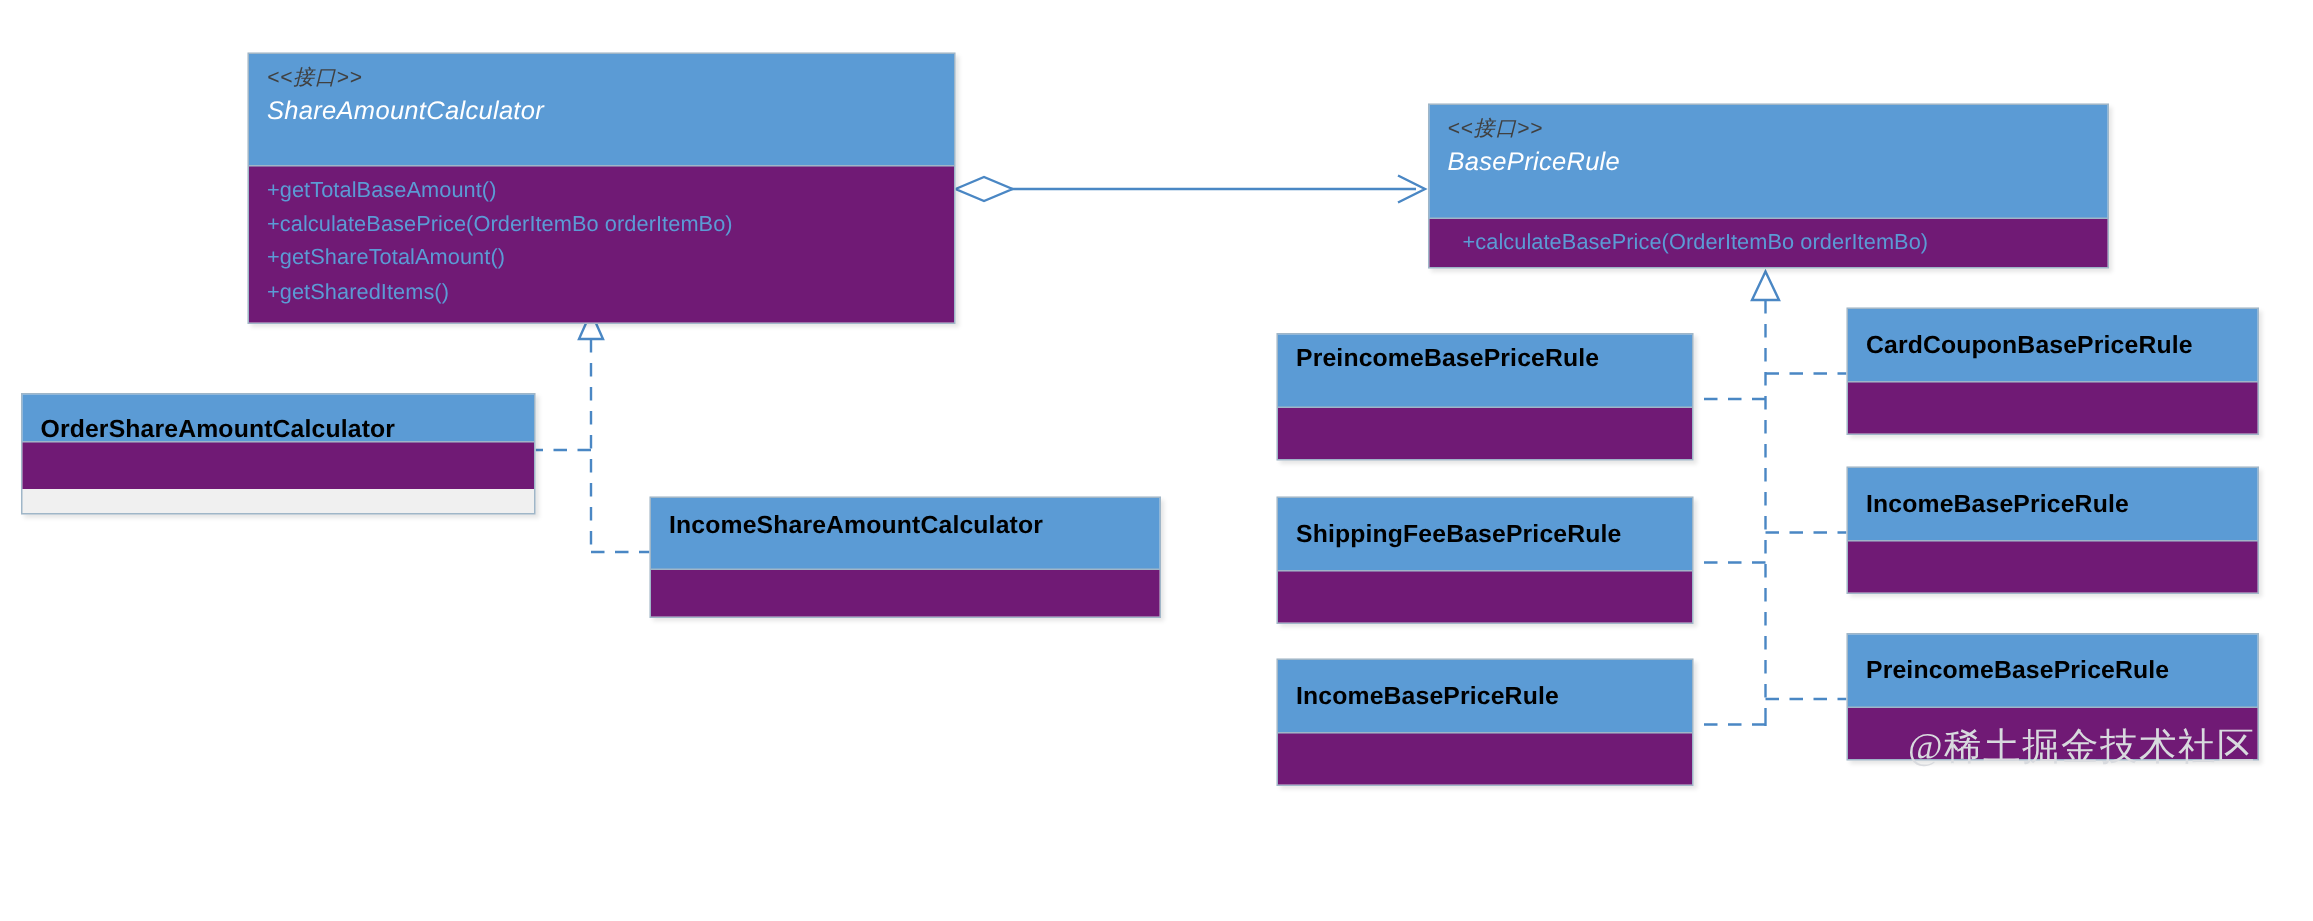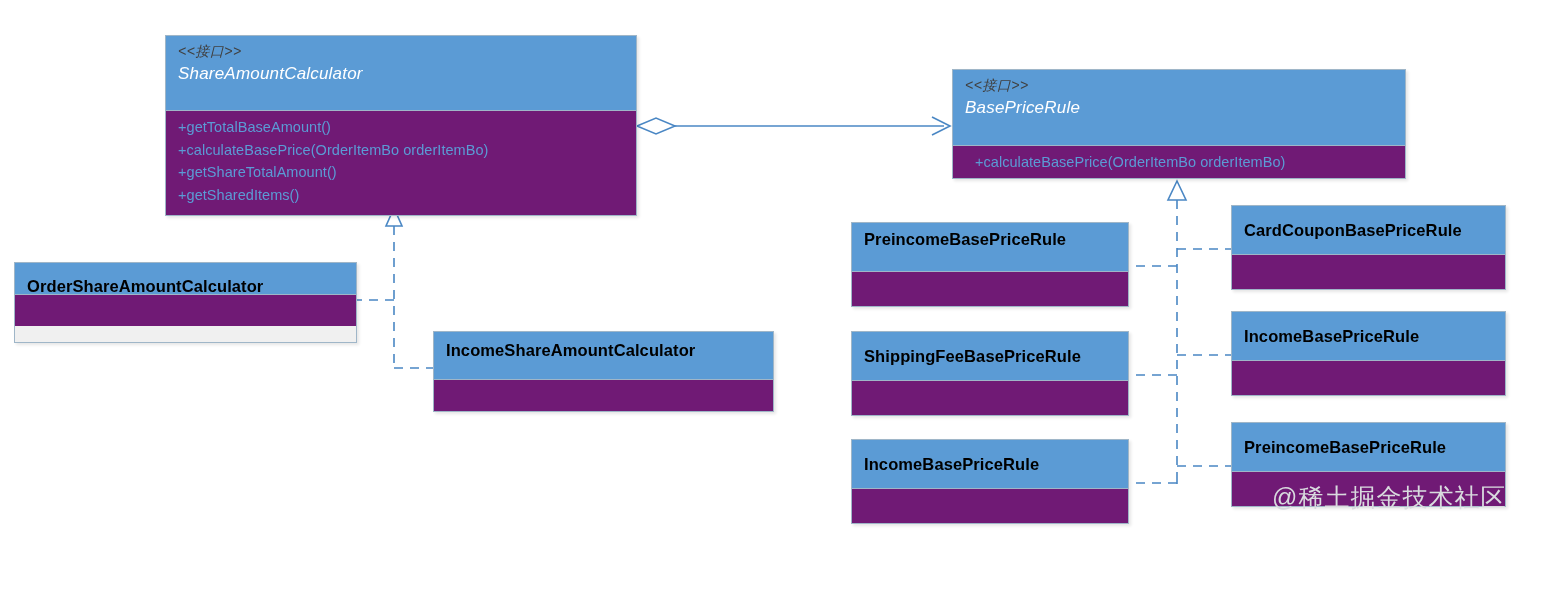--- a/index.html
+++ b/index.html
@@ -85,21 +85,21 @@
     height: 614px;
     pointer-events: none;
   }
   
   .watermark {
     position: absolute;
     font-size: 25px;
     color: #d8dade;
     white-space: nowrap;
     letter-spacing: 1px;
-    font-family: Liberation Sans, sans-serif;
+    font-family: Liberation Serif, serif;
   }
 </style>
 </head>
 <body>
 
 <div id="canvas">
 
   <svg class="conn-svg" viewBox="0 0 1542 614">
      BasePriceRule --&gt;
     <g>

